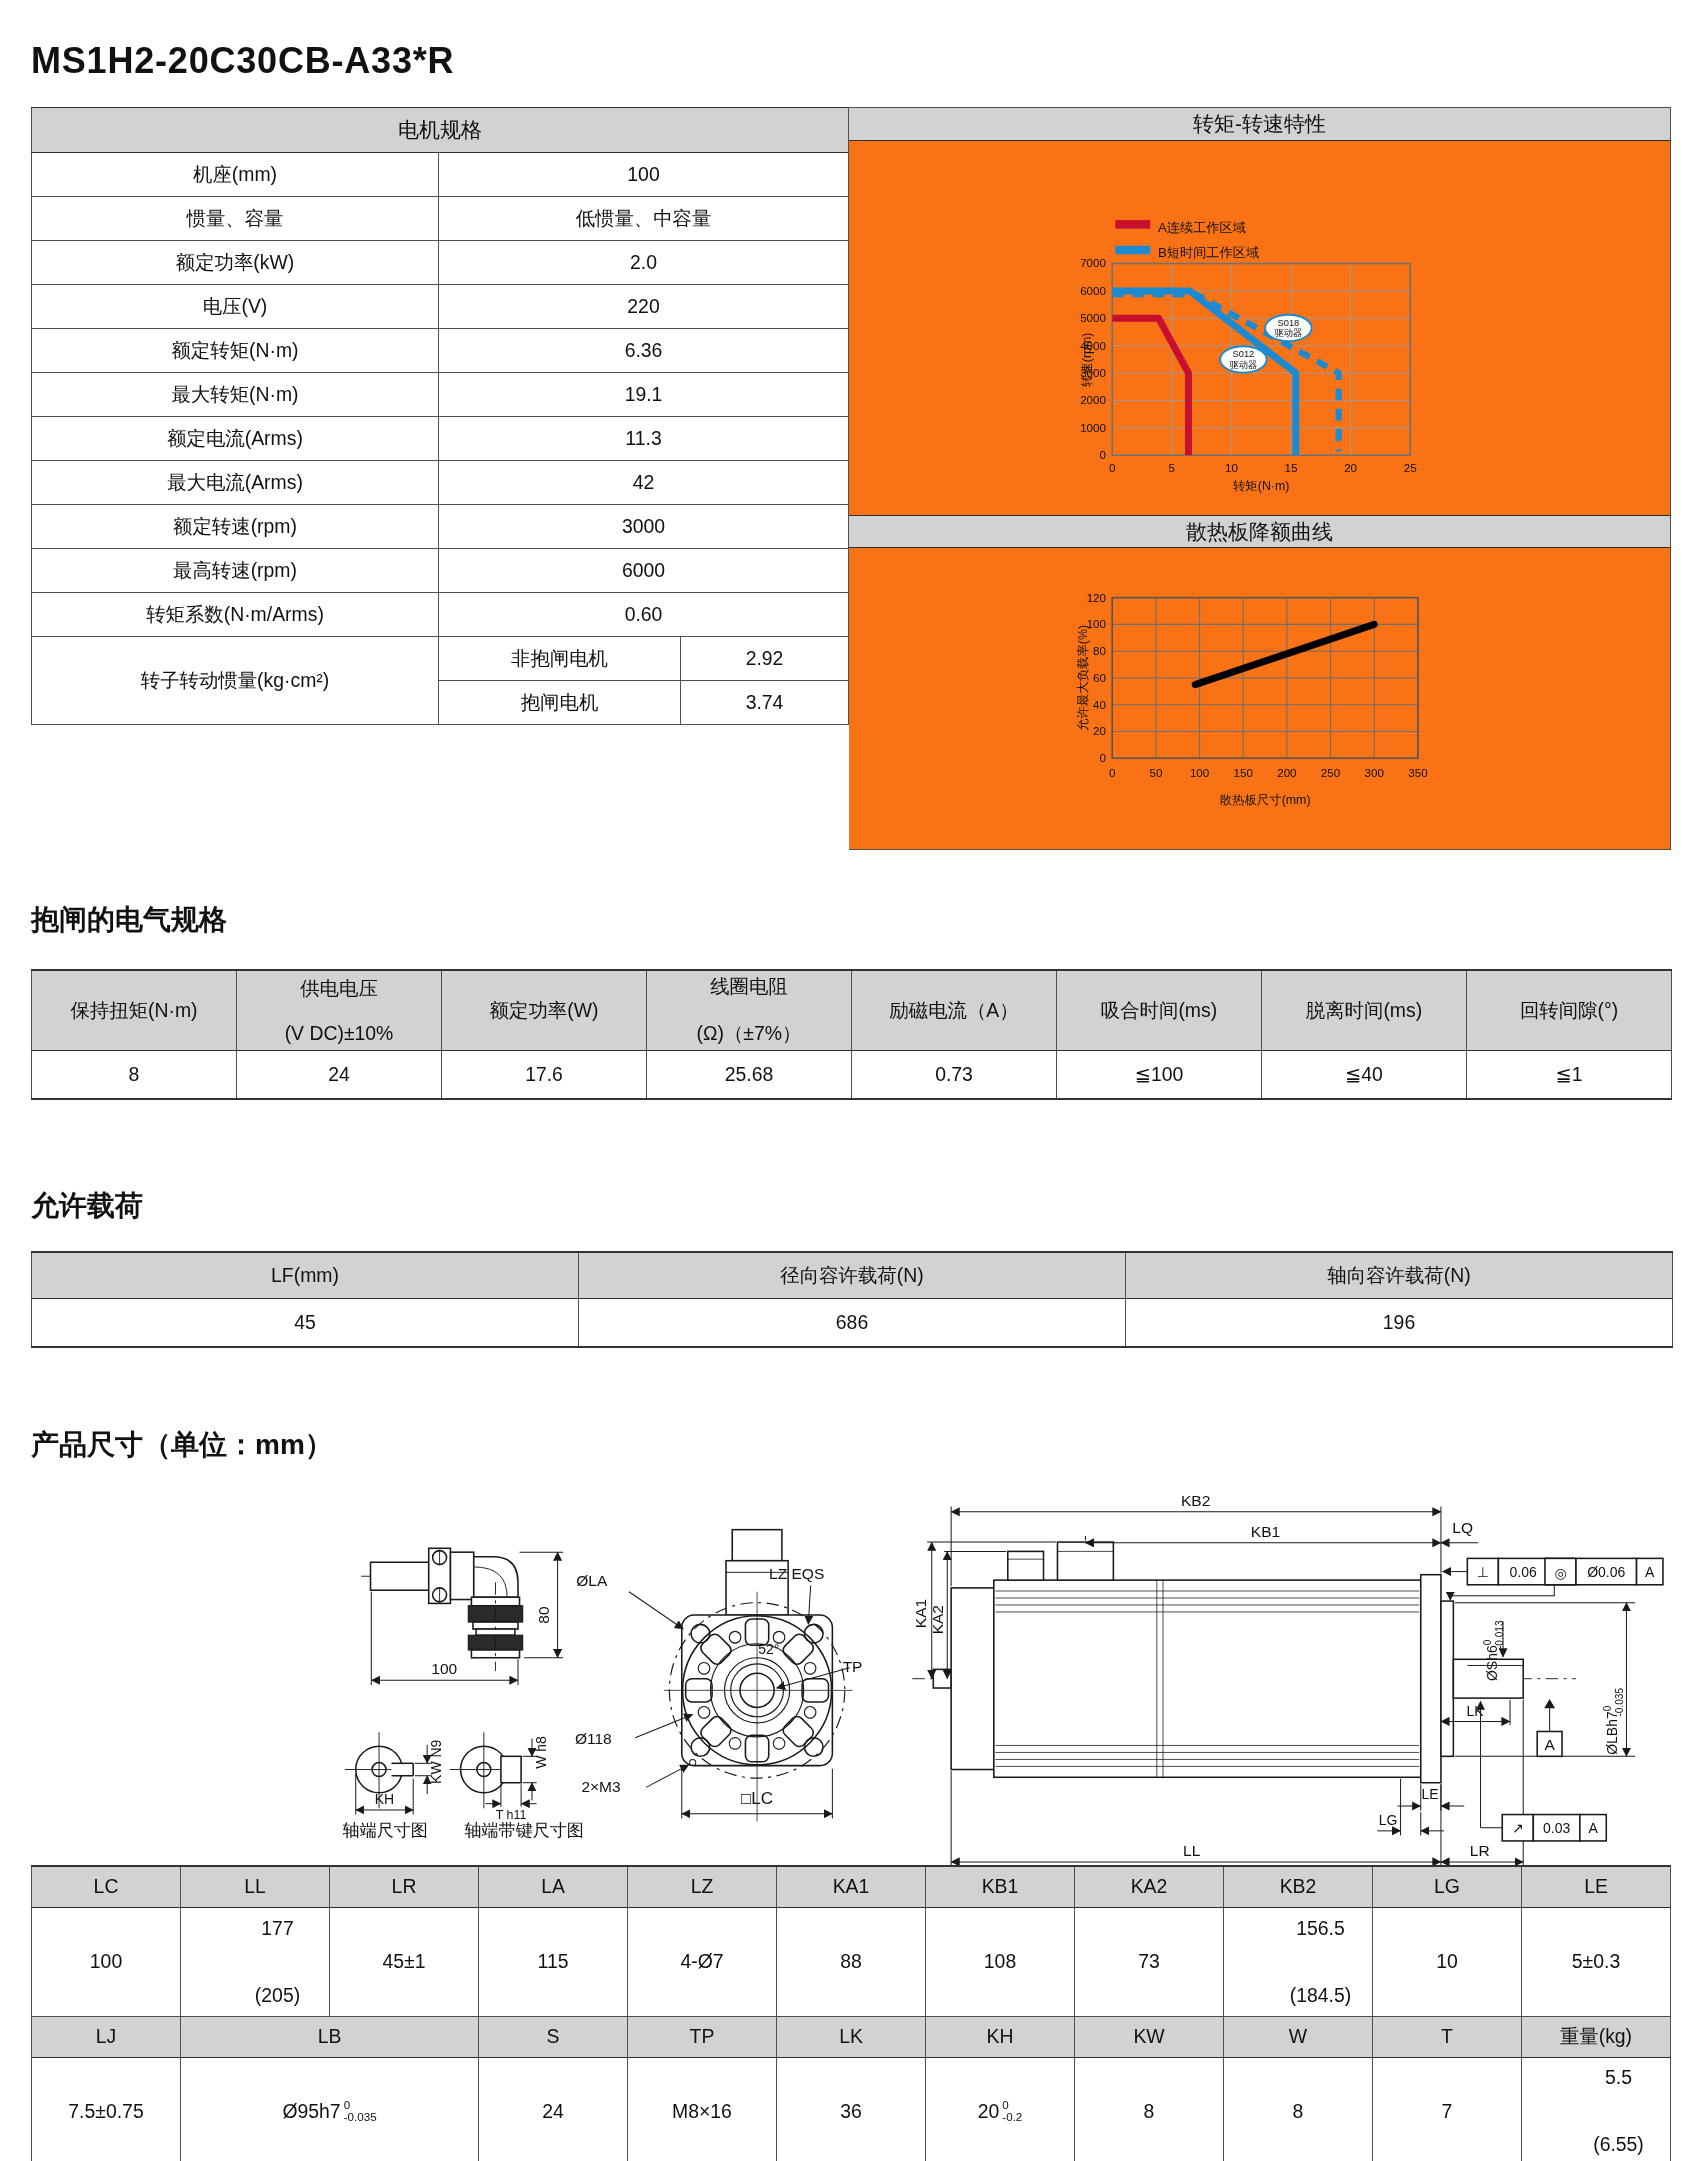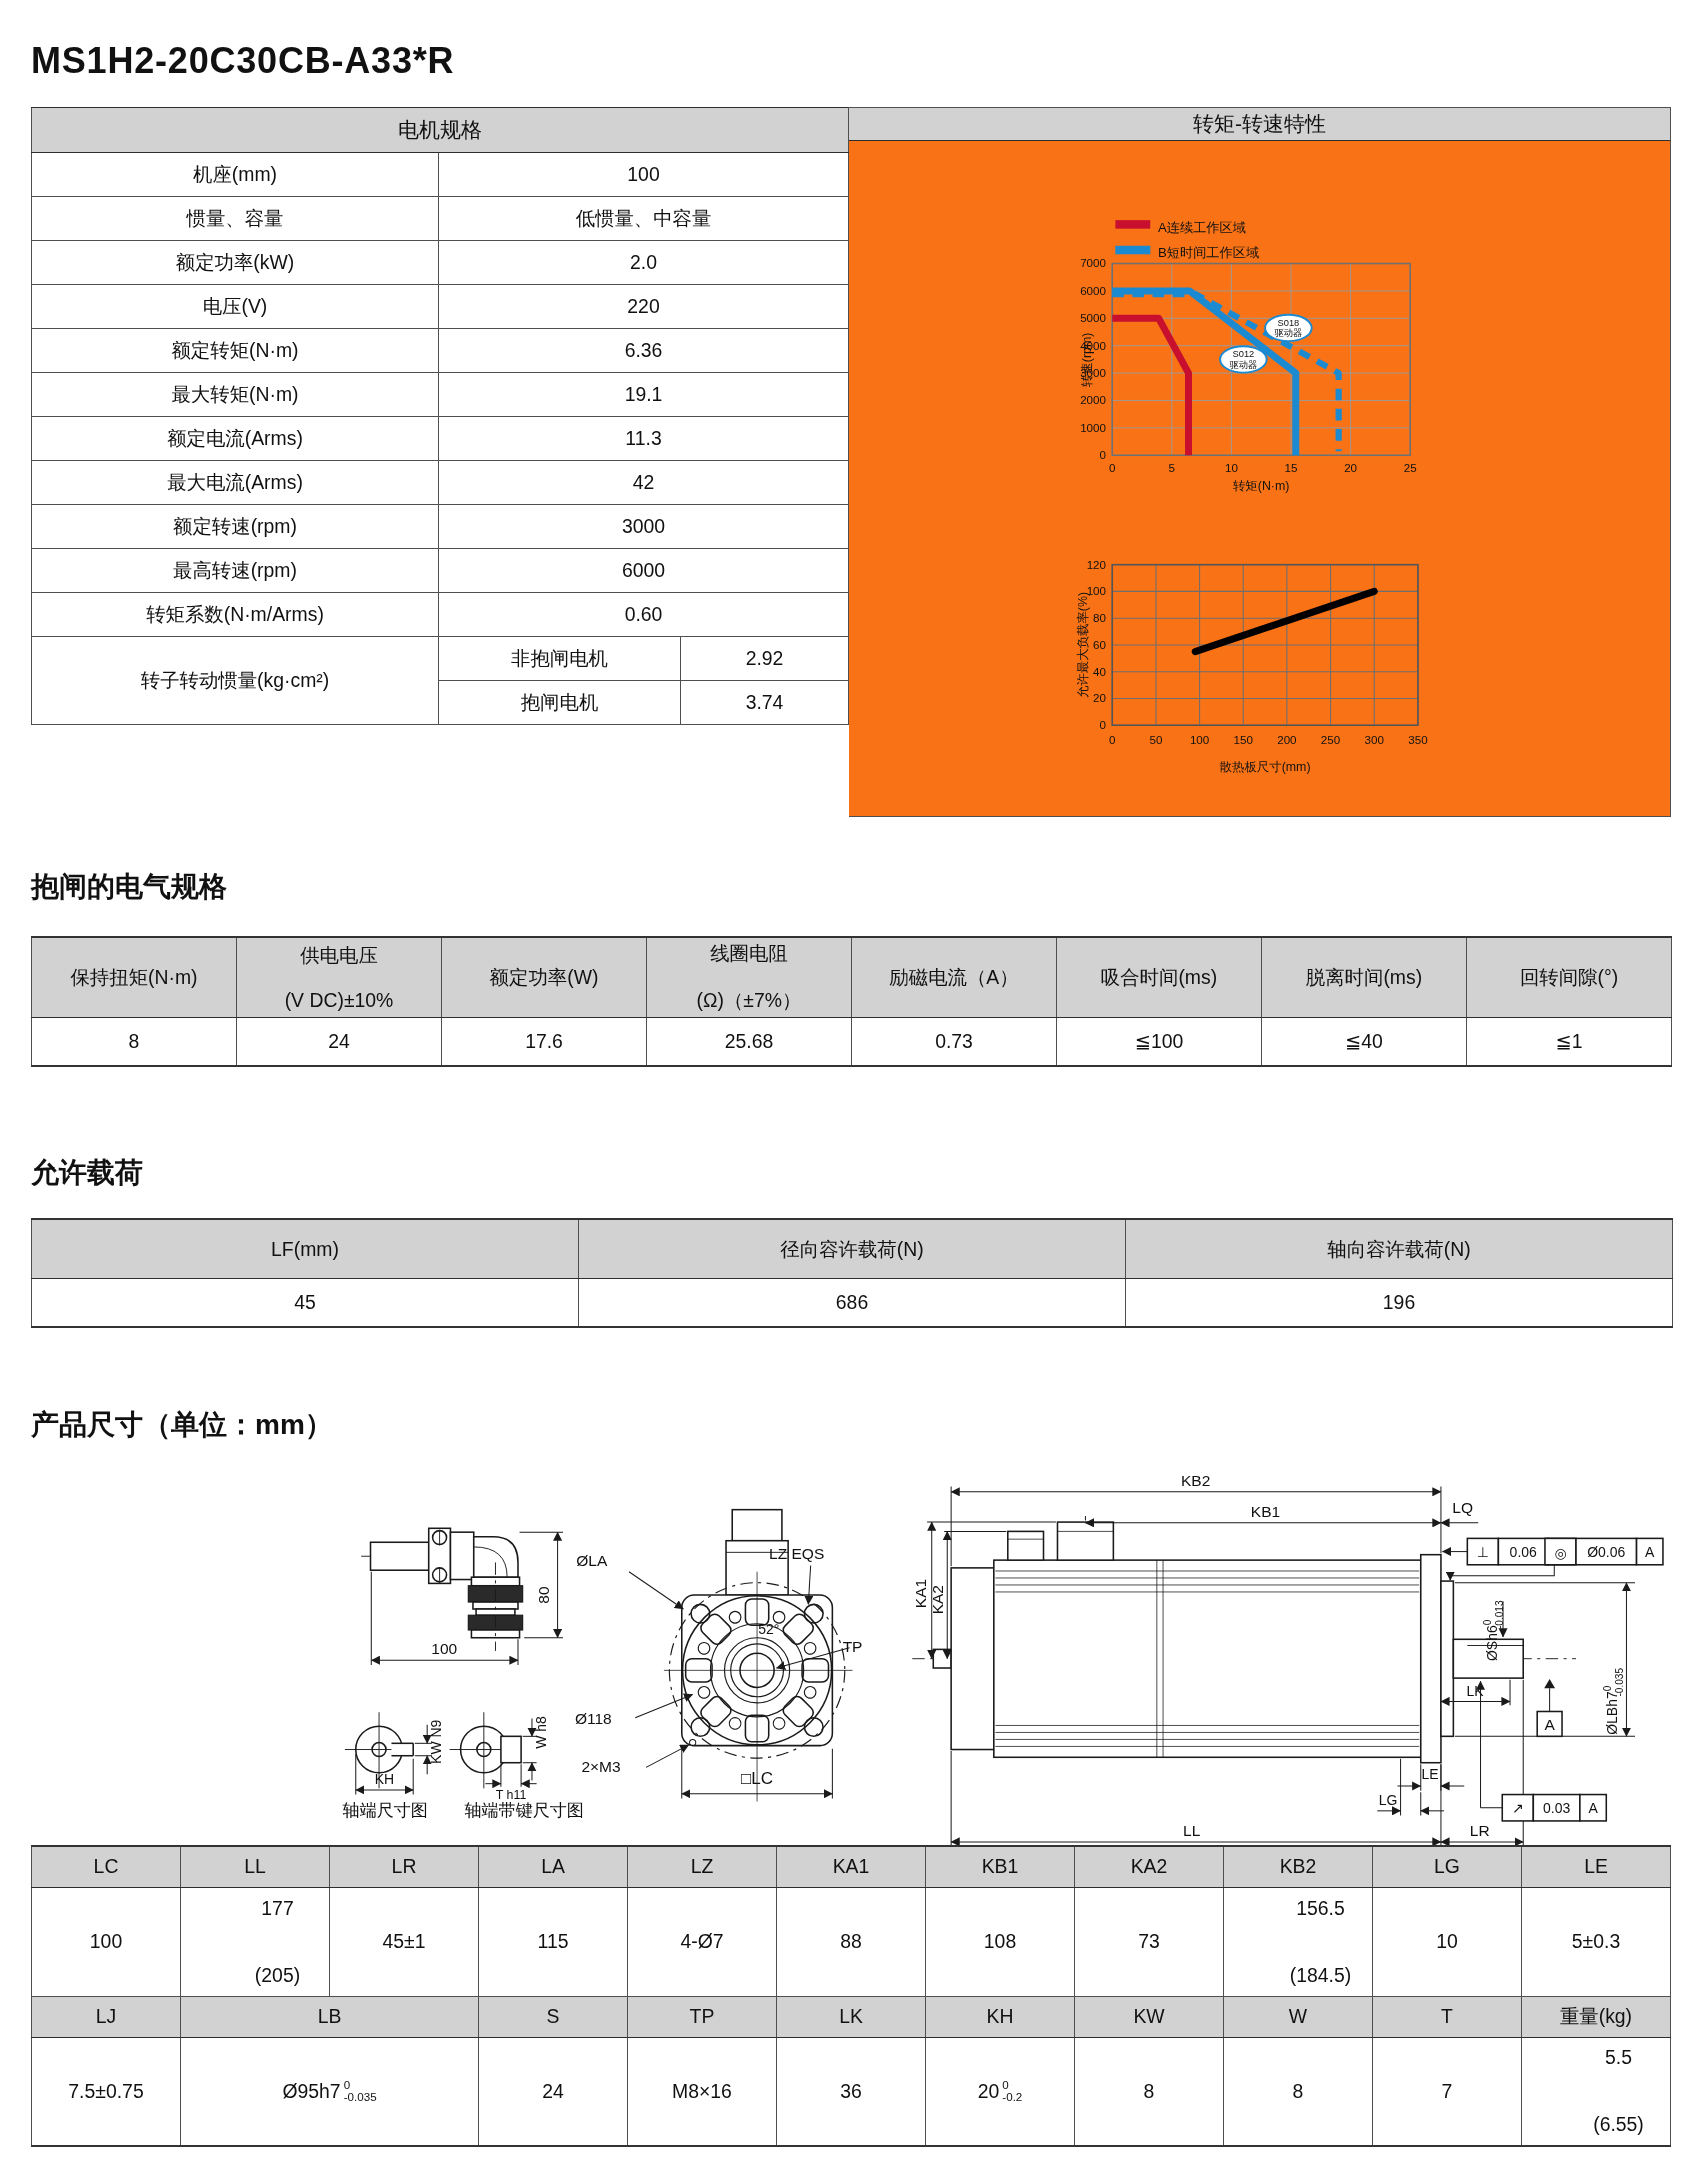--- a/index.html
+++ b/index.html
@@ -28,21 +28,21 @@
   
   .data-table{width:1640px;border-top:2.3px solid #333;border-bottom:2.3px solid #333;}
   .data-table td{border:0.8px solid #4f4f4f;font-size:19.4px;text-align:center;vertical-align:middle;}
   .data-table .th{background:#d2d2d2;border-bottom:1.6px solid #2e2e2e;}
   .brake-table{margin-top:29.5px;}
   .brake-table .th{height:81px;}
   .brake-table tr.val{height:48px;}
   .h2line{margin-top:20px;}
   .h2line:empty{display:none;}
   .load-table{margin-top:26.4px;}
-  .load-table .th{height:60px;}
+  .load-table .th{height:47px;}
   .load-table tr.val{height:48px;}
   .dim-table .th{height:41px;}
   .dim-table tr.val{height:109px;}
   .two{display:flex;flex-direction:column;justify-content:space-between;align-items:center;height:90px;padding:3.1px 0;margin-left:45px;}
   .tol{display:inline-flex;align-items:center;justify-content:center;}
   .tolstack{display:inline-flex;flex-direction:column;font-size:11.6px;line-height:12.4px;margin-left:3.1px;text-align:left;}
   
   .drawings{display:block;margin-top:9.3px;}
   .drawings text{font-family:"Liberation Sans","DejaVu Sans",sans-serif;}
   .dtext{fill:#111;stroke:none;font-size:20px;text-anchor:middle;}
@@ -188,20 +188,21 @@
           <text class="tick" x="415.8" y="426">5</text>
           <text class="tick" x="492.6" y="426">10</text>
           <text class="tick" x="569.4" y="426">15</text>
           <text class="tick" x="646.2" y="426">20</text>
           <text class="tick" x="723" y="426">25</text>
         </g>
         <text class="axlab" text-anchor="middle" transform="translate(312,282) rotate(-90)">转速(rpm)</text>
         <text class="axlab" text-anchor="middle" x="531" y="450">转矩(N·m)</text>
       </svg>
 
+      <div class="panel-hdr">散热板降额曲线</div>
 
       <svg viewBox="0 0 1055 388" width="819" height="301">
         <g stroke="#6e6e6e" stroke-width="1.4">
           <line x1="339" y1="64" x2="339" y2="271"></line>
             <line x1="395.3" y1="64" x2="395.3" y2="271"></line>
           <line x1="451.6" y1="64" x2="451.6" y2="271"></line>
             <line x1="507.8" y1="64" x2="507.8" y2="271"></line>
           <line x1="564.1" y1="64" x2="564.1" y2="271"></line>
             <line x1="620.4" y1="64" x2="620.4" y2="271"></line>
           <line x1="676.7" y1="64" x2="676.7" y2="271"></line>

